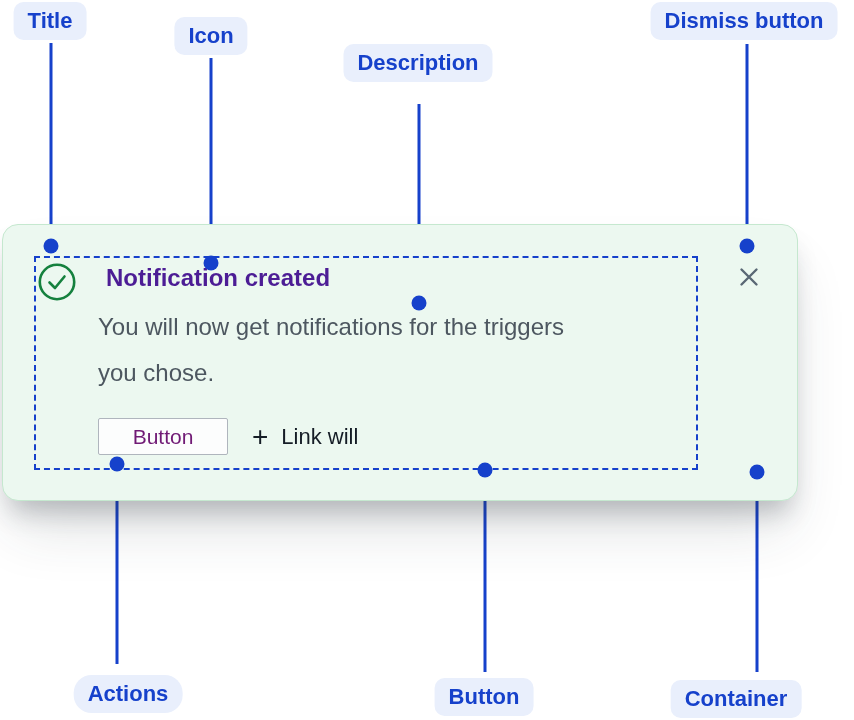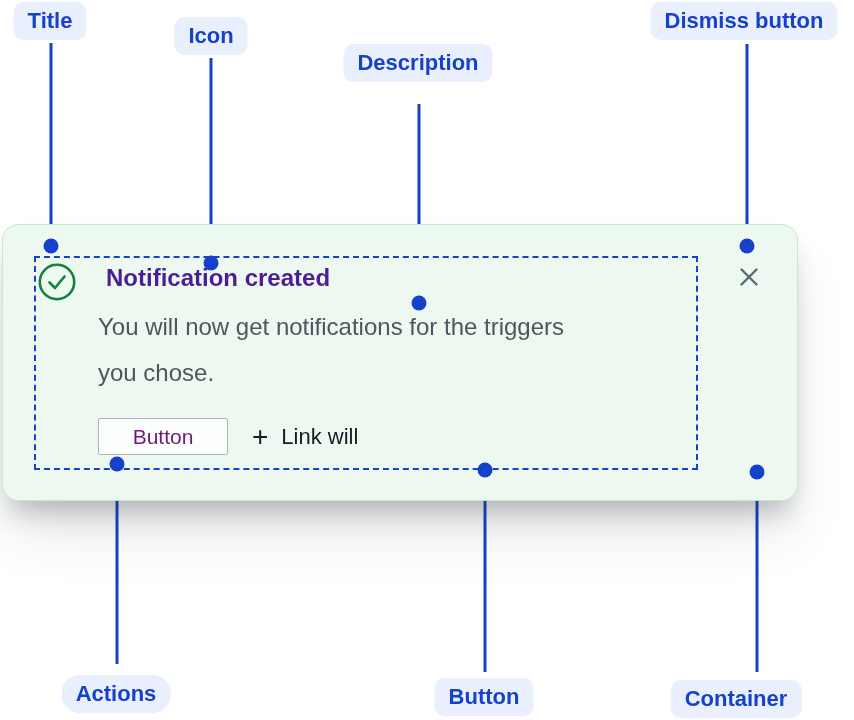--- a/index.html
+++ b/index.html
@@ -13,21 +13,21 @@
   .pill{
     position:absolute;transform:translateX(-50%);
     background:#E9EFFC;color:#1641CB;
     font-size:22px;font-weight:700;line-height:26px;
     padding:6px 14px;border-radius:10px;white-space:nowrap;
   }
   #pill-icon{left:50px;top:2px;}
   #pill-title{left:211px;top:17px;}
   #pill-description{left:418px;top:44px;}
   #pill-dismiss{left:744px;top:2px;}
-  #pill-actions{left:116px;top:675px;border-radius:18px;}
+  #pill-actions{left:128px;top:675px;border-radius:18px;}
   #pill-content{left:484px;top:678px;}
   #pill-container{left:736px;top:680px;}
 
   
   .vline{position:absolute;width:3px;background:#1641CB;transform:translateX(-50%);}
   #line-icon{left:51px;top:43px;height:196px;}
   #line-title{left:211px;top:58px;height:198px;}
   #line-description{left:419px;top:104px;height:192px;}
   #line-dismiss{left:747px;top:44px;height:195px;}
   #line-actions{left:117px;top:464px;height:200px;}

